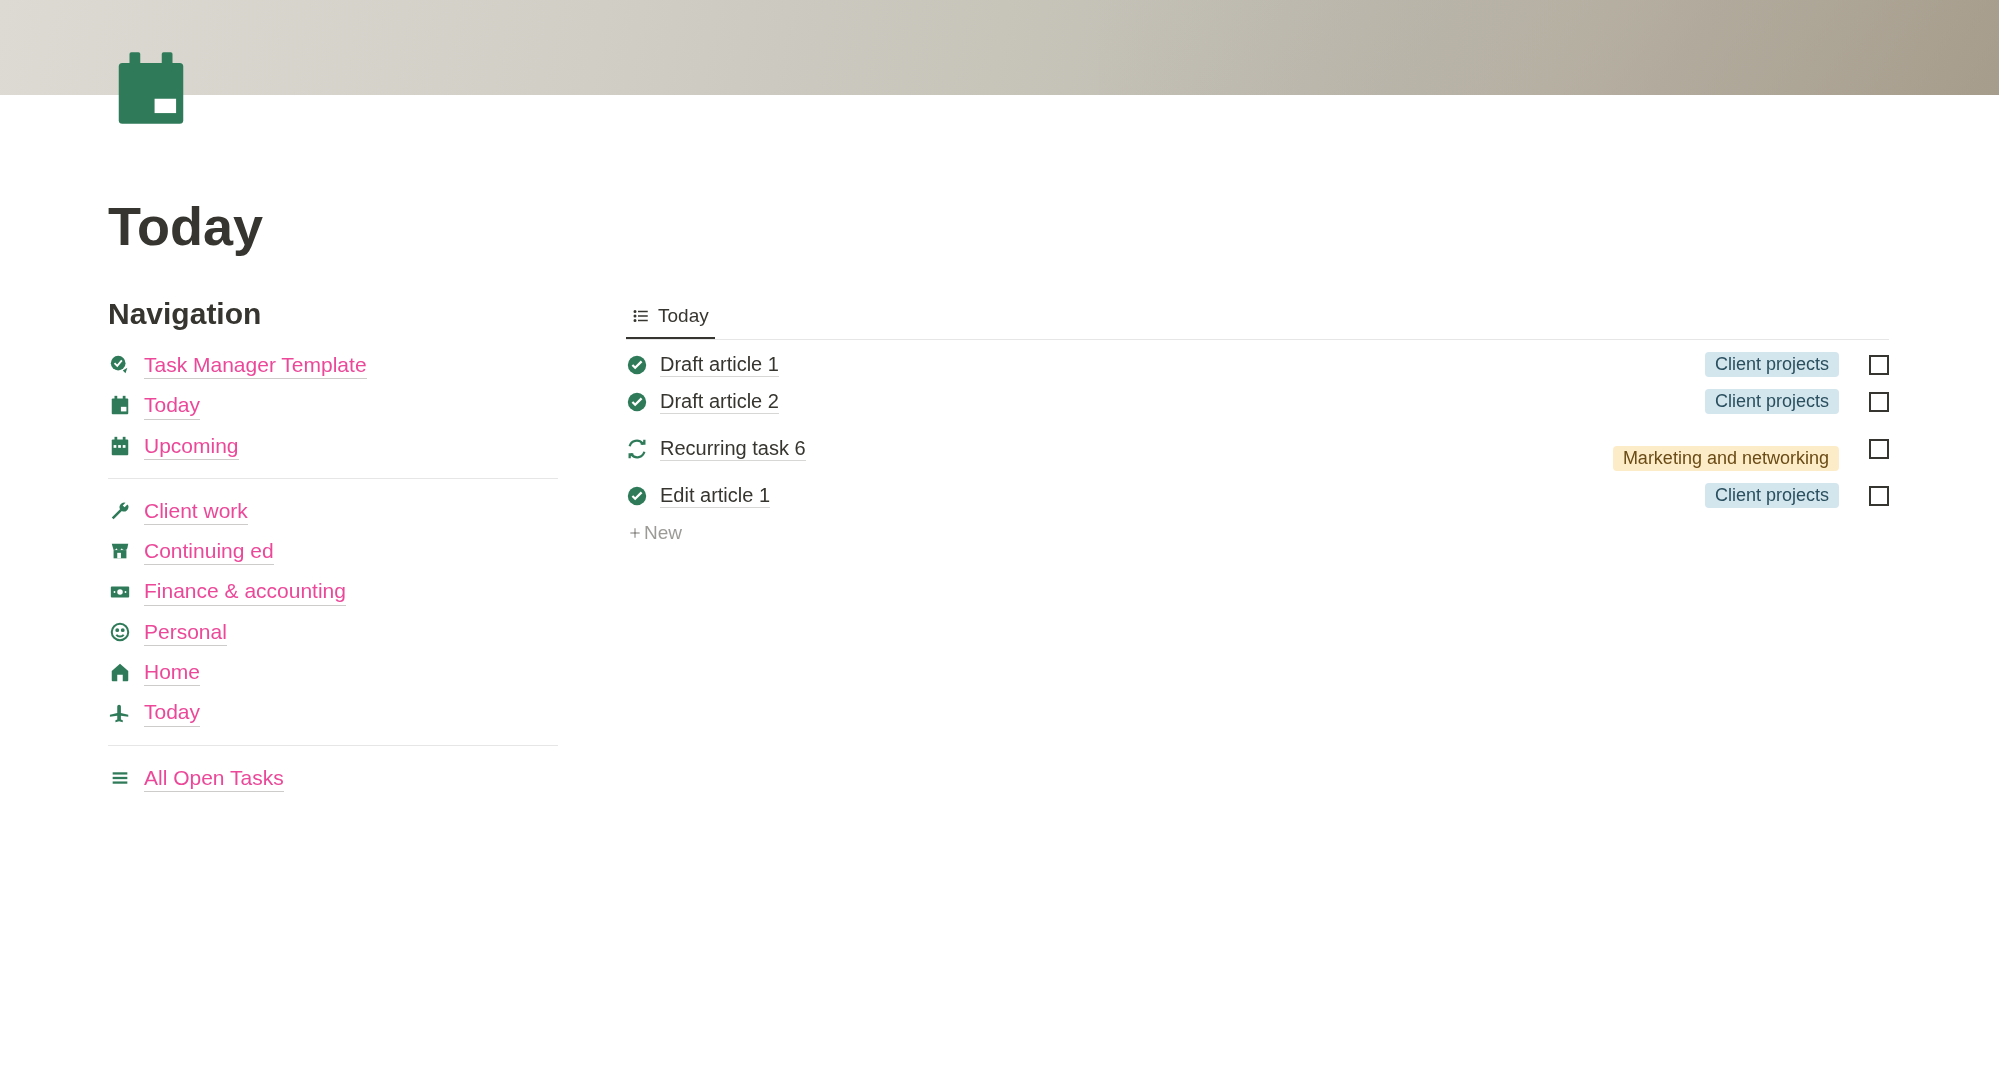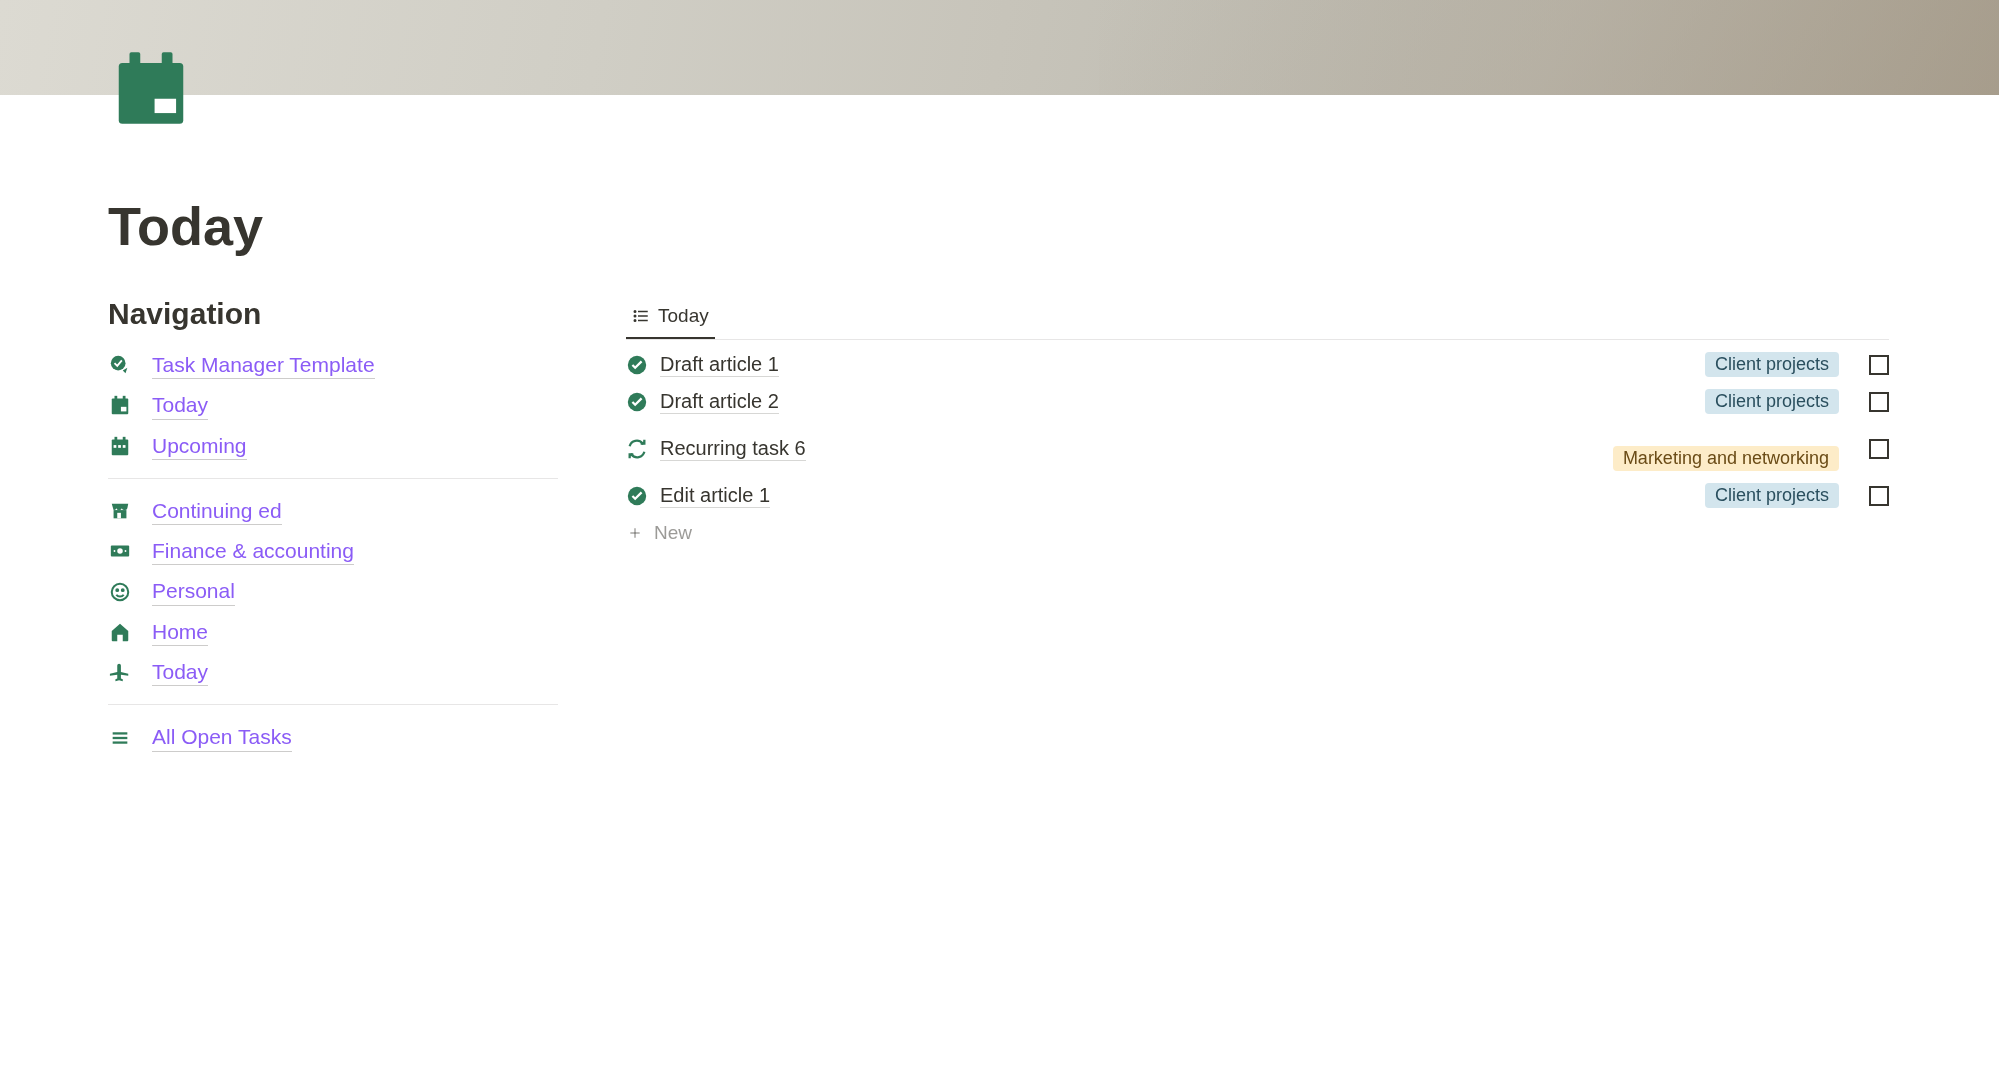--- a/index.html
+++ b/index.html
@@ -57,24 +57,23 @@
   }
   .nav-item {
     display: flex;
     align-items: center;
     gap: 12px;
     padding: 6px 0;
     cursor: pointer;
     font-size: 21px;
   }
   .nav-item .label {
-    color: #8b5cf6;
+    color: #ec4899;
     border-bottom: 1px solid rgba(55,53,47,.25);
     line-height: 1.3;
-    margin-left: 8px;
   }
   .nav-icon {
     width: 24px;
     height: 24px;
     display: inline-flex;
     align-items: center;
     justify-content: center;
     color: #2f7b59;
     flex-shrink: 0;
   }
@@ -140,21 +139,20 @@
   .checkbox {
     width: 20px; height: 20px;
     border: 2px solid #37352f;
     flex-shrink: 0;
     cursor: pointer;
     margin-left: 18px;
   }
   .new-row {
     display: flex;
     align-items: center;
-    gap: 10px;
     padding: 8px 0 0 0;
     color: rgba(55,53,47,.5);
     font-size: 19px;
     cursor: pointer;
   }
   .plus-icon { width:18px; height:18px; display:inline-flex; align-items:center; justify-content:center; }
   .plus-icon svg { width:16px; height:16px; }
 </style>
 </head>
 <body>
@@ -205,20 +203,28 @@
                 <rect x="6" y="2" width="3" height="5"></rect>
                 <rect x="15" y="2" width="3" height="5"></rect>
                 <rect x="5" y="11" width="3" height="3" fill="#fff"></rect>
                 <rect x="10" y="11" width="3" height="3" fill="#fff"></rect>
                 <rect x="15" y="11" width="3" height="3" fill="#fff"></rect>
               </svg>
             </span>
             <span class="label">Upcoming</span>
           </div>
           <div class="divider"></div>
+          <div class="nav-item">
+            <span class="nav-icon">
+              <svg viewBox="0 0 24 24" fill="#2f7b59">
+                <path d="M21 6a5 5 0 0 1-7 6L5 21l-2-2 9-9a5 5 0 0 1 6-7l-3 3 2 2 3-3z"></path>
+              </svg>
+            </span>
+            <span class="label">Client work</span>
+          </div>
           <div class="nav-item">
             <span class="nav-icon">
               <svg viewBox="0 0 24 24" fill="#2f7b59">
                 <path d="M3 4h18l-1 5a3 3 0 0 1-3 2 3 3 0 0 1-3-2 3 3 0 0 1-3 2 3 3 0 0 1-3-2 3 3 0 0 1-3 2L3 4z"></path>
                 <rect x="5" y="11" width="14" height="9"></rect>
                 <rect x="9" y="14" width="4" height="6" fill="#fff"></rect>
               </svg>
             </span>
             <span class="label">Continuing ed</span>
           </div>

